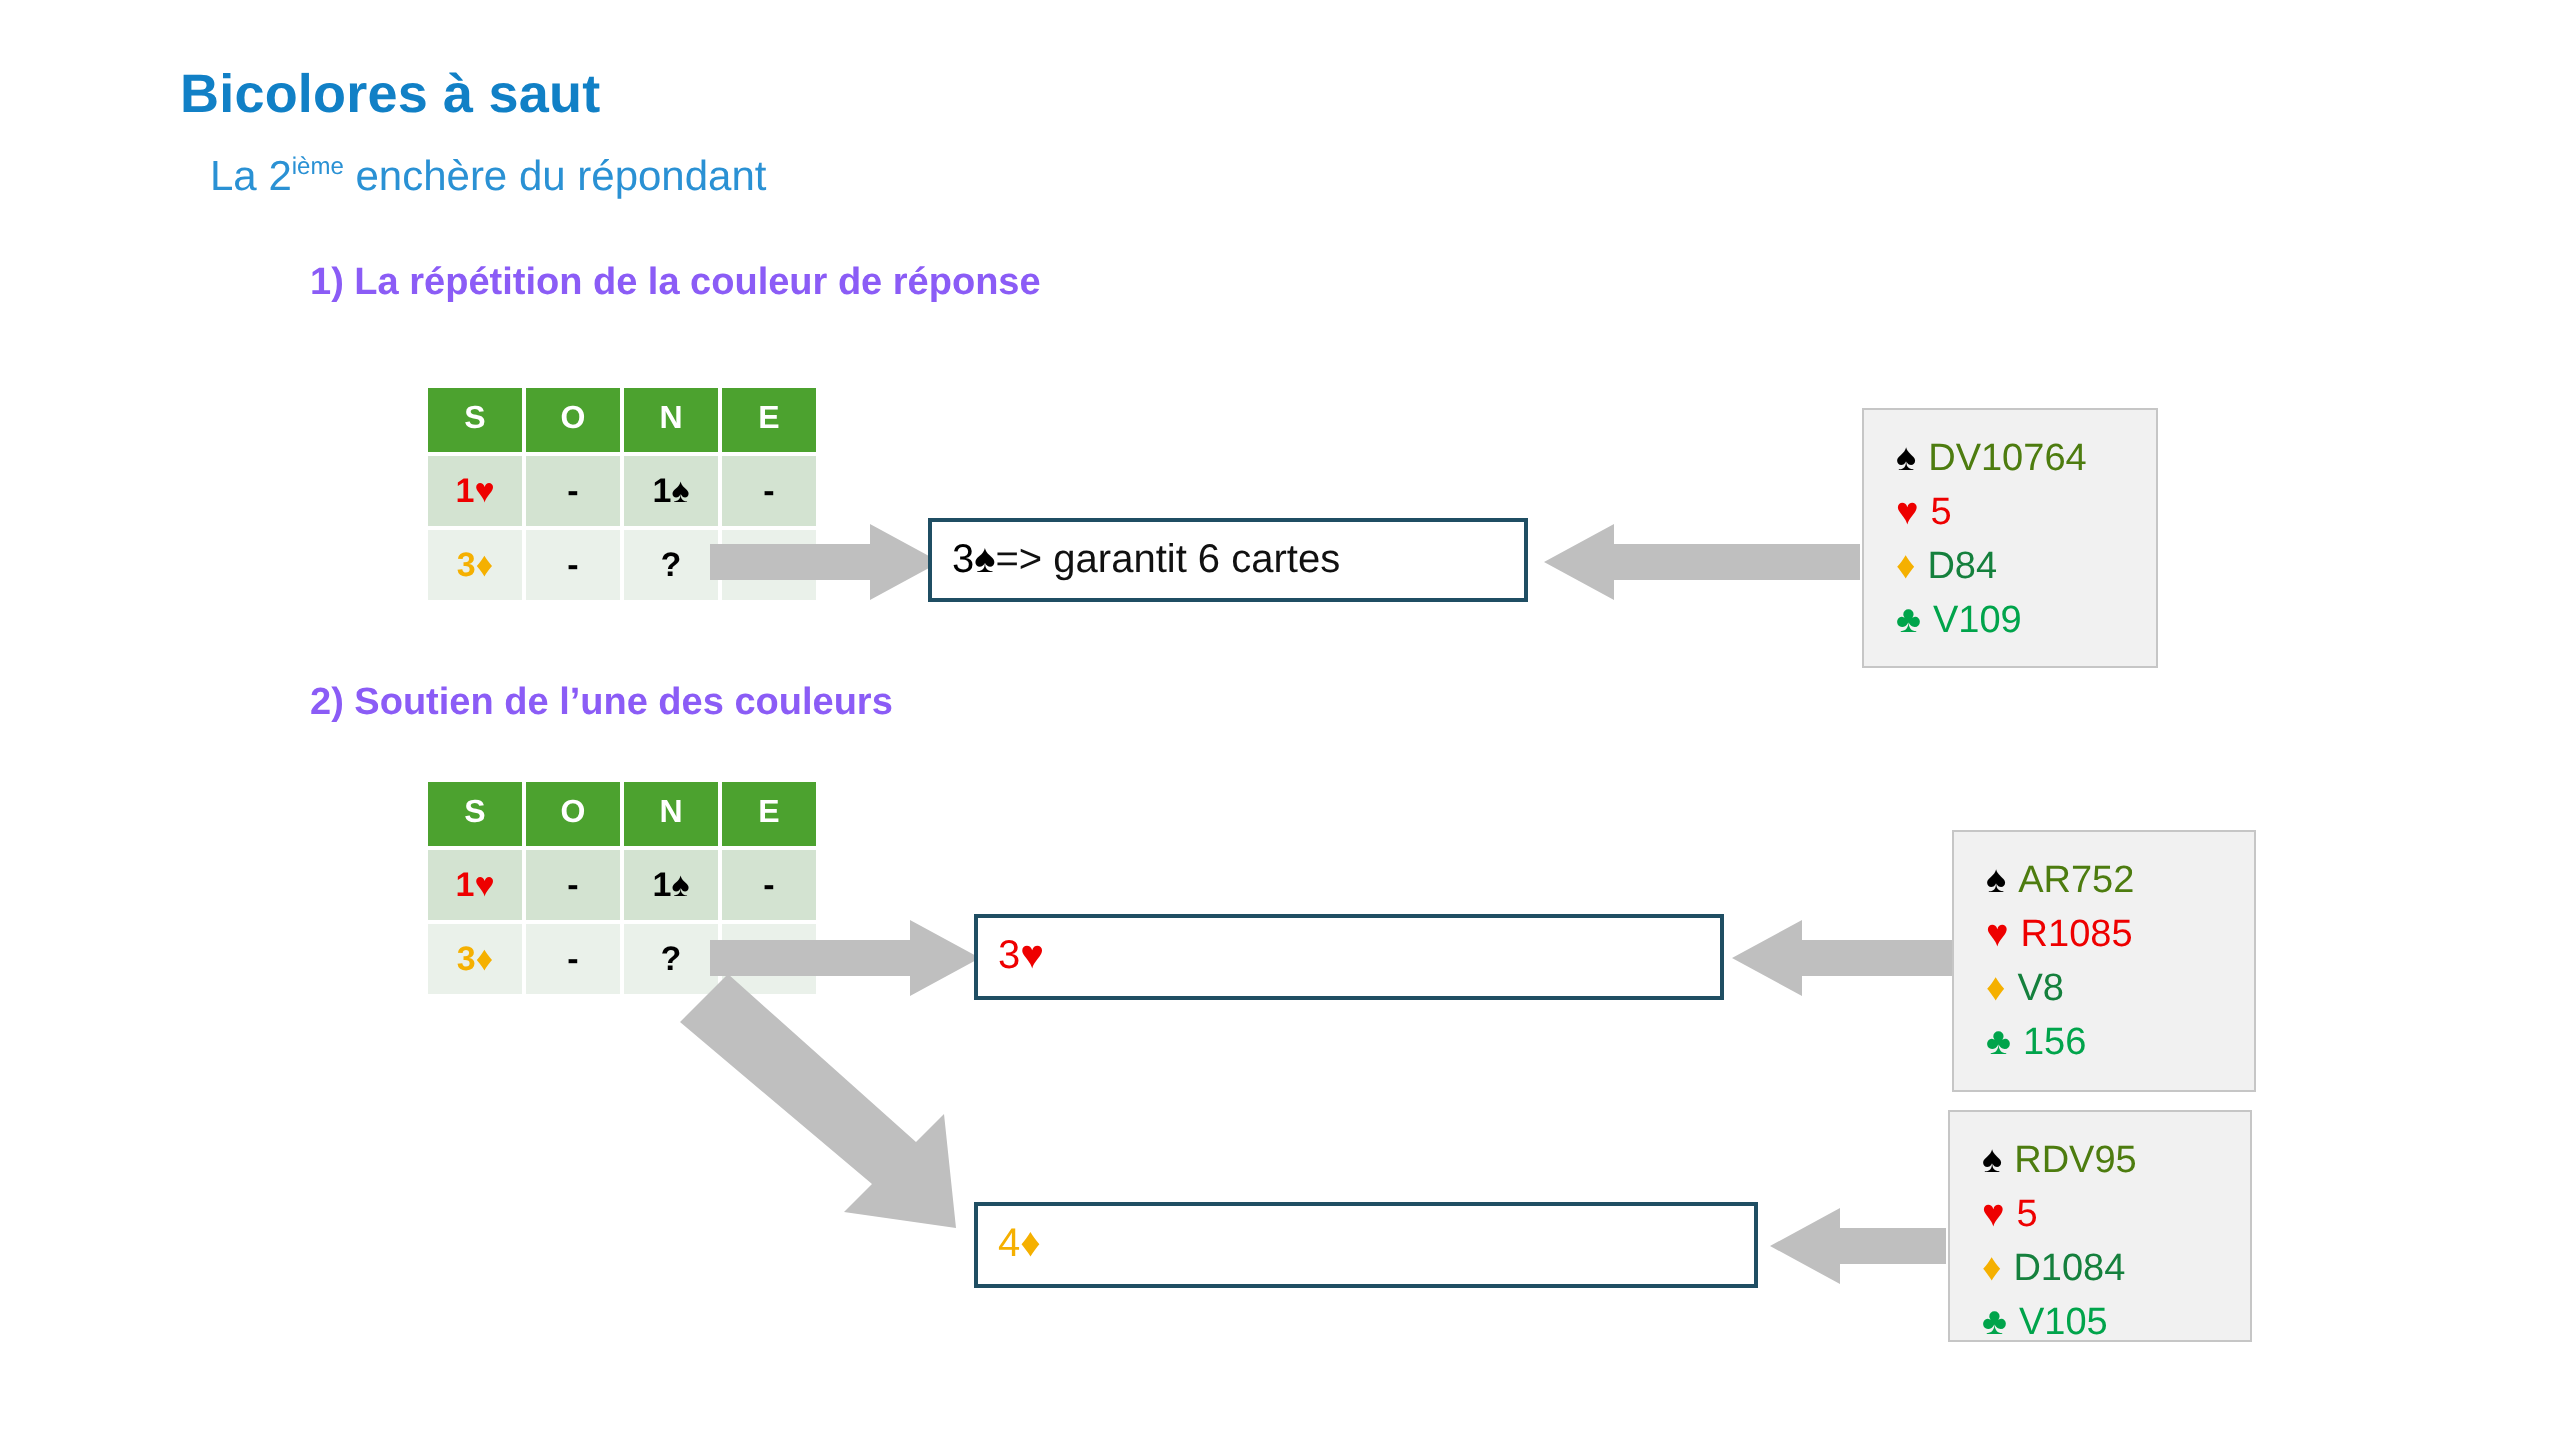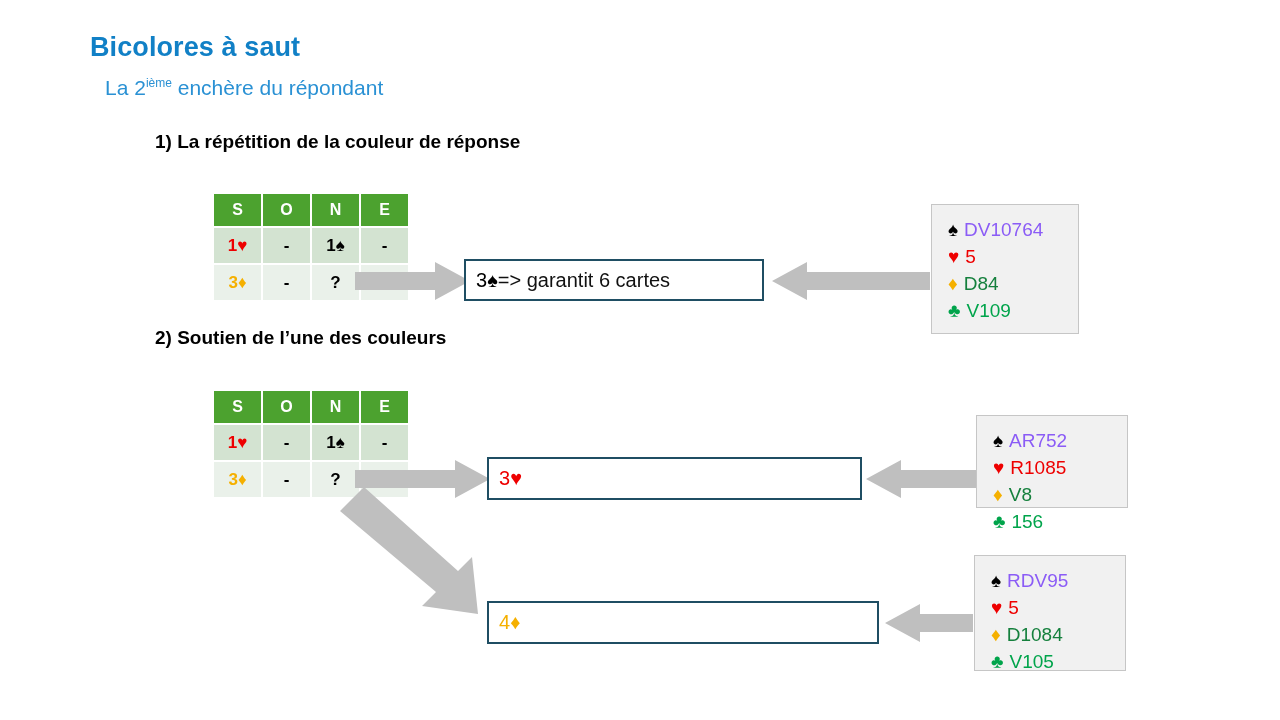--- a/index.html
+++ b/index.html
@@ -41,25 +41,25 @@
     white-space: nowrap;
   }
   .subtitle sup {
     font-size: 12px;
     vertical-align: super;
   }
   .section-heading {
     position: absolute;
     font-size: 19px;
     font-weight: bold;
-    color: #000000;
+    color: #8b5cf6;
     white-space: nowrap;
   }
   #sec1 { left: 155px; top: 131px; }
-  #sec2 { left: 155px; top: 327px; }
+  #sec2 { left: 155px; top: 341px; }
 
   
   .bid-table {
     position: absolute;
     border-collapse: collapse;
     table-layout: fixed;
   }
   #table1 { left: 212px; top: 192px; }
   #table2 { left: 212px; top: 389px; }
   .bid-table td, .bid-table th {
@@ -114,29 +114,29 @@
     position: absolute;
     background: #F1F1F1;
     border: 1px solid #C6C6C6;
     box-sizing: border-box;
     padding: 12px 0 10px 16px;
     font-size: 19px;
     line-height: 1.42;
     z-index: 4;
   }
   #hand1 { left: 931px; top: 204px; width: 148px; height: 130px; }
-  #hand2 { left: 976px; top: 415px; width: 152px; height: 93px; }
+  #hand2 { left: 976px; top: 415px; width: 152px; height: 131px; }
   #hand3 { left: 974px; top: 555px; width: 152px; height: 116px; }
   .hand-row { white-space: nowrap; }
   .hand-row .pip { margin-right: 6px; }
   .pip.spade { color: #000000; }
   .pip.heart { color: #EE0000; }
   .pip.diam  { color: #F5B000; }
   .pip.club  { color: #00A44B; }
-  .cards.spade { color: #8b5cf6; }
+  .cards.spade { color: #4d7c0f; }
   .cards.heart { color: #EE0000; }
   .cards.diam  { color: #15803d; }
   .cards.club  { color: #00A44B; }
 
   
   .arrow {
     position: absolute;
     z-index: 2;
   }
   .arrow svg { display: block; }

